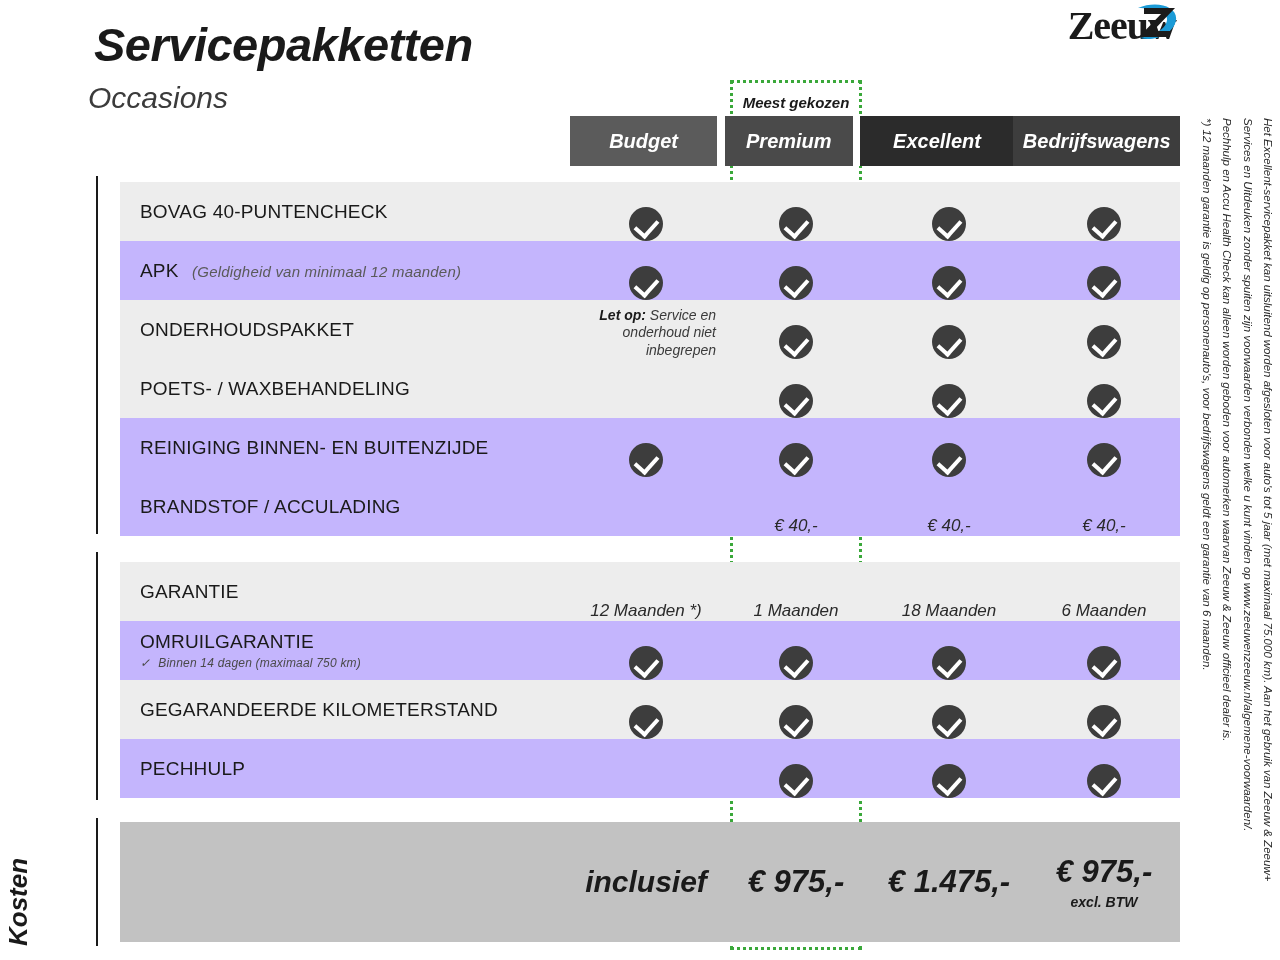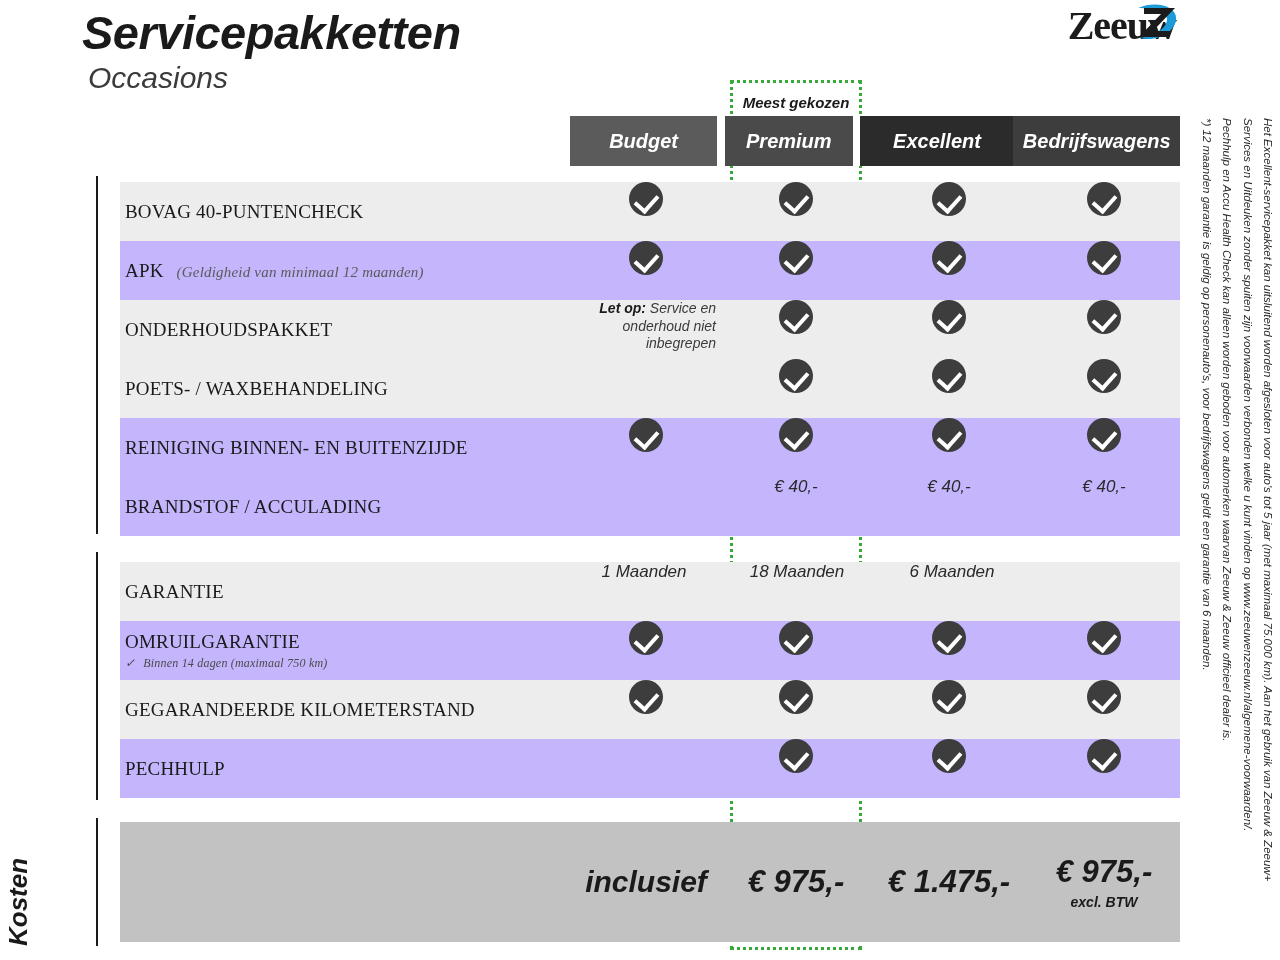--- a/index.html
+++ b/index.html
@@ -23,21 +23,21 @@
     position: absolute;
     left: 82px;
     top: 8px;
   }
   .main-title {
     font-size: 47px;
     font-weight: bold;
     font-style: italic;
     letter-spacing: -0.5px;
     line-height: 1.05;
-    margin: 0;
+    margin: 12px;
   }
   .sub-title {
     font-size: 30px;
     font-style: italic;
     font-weight: 300;
     color: #3b3b3b;
     margin: 4px 0 0 6px;
     letter-spacing: 0px;
   }
 
@@ -146,26 +146,25 @@
   }
   .row {
     position: relative;
     height: 59px;
     display: flex;
     align-items: center;
   }
   .row.light { background: #ededed; }
   .row.dark  { background: #c4b5fd; }
   .row-label {
-    padding-left: 5px;
+    padding-left: 20px;
     font-size: 19px;
     letter-spacing: 0.2px;
     color: #1a1a1a;
     flex: 0 0 450px;
-    font-family: Liberation Serif, serif;
   }
   .row-label .note {
     font-size: 15px;
     font-style: italic;
     color: #5a5a5a;
     margin-left: 8px;
   }
   .row-sub {
     display: block;
     font-size: 12px;
@@ -179,21 +178,21 @@
     position: absolute;
     left: 450px;
     top: 0;
     height: 100%;
     width: 610px;
     display: flex;
   }
   .cell {
     height: 100%;
     display: flex;
-    align-items: flex-start;
+    align-items: flex-end;
     justify-content: center;
     font-size: 17px;
     font-style: italic;
     color: #2a2a2a;
   }
   .cell.c-budget    { width: 152px; }
   .cell.c-gap       { width: 8px; }
   .cell.c-premium   { width: 132px; }
   .cell.c-gap2      { width: 8px; }
   .cell.c-excellent { width: 158px; }
@@ -453,20 +452,21 @@
     </div>
   </div>
 
   <div class="rows" style="top:562px;">
 
     <div class="row light">
       <div class="row-label">
         <span>GARANTIE</span>
       </div>
       <div class="cells">
+        <div class="cell c-budget">12 Maanden *)</div>
         <div class="cell c-gap"></div>
         <div class="cell c-premium">1 Maanden</div>
         <div class="cell c-gap2"></div>
         <div class="cell c-excellent">18 Maanden</div>
         <div class="cell c-bedrijf">6 Maanden</div>
       </div>
     </div>
 
     <div class="row dark">
       <div class="row-label">

